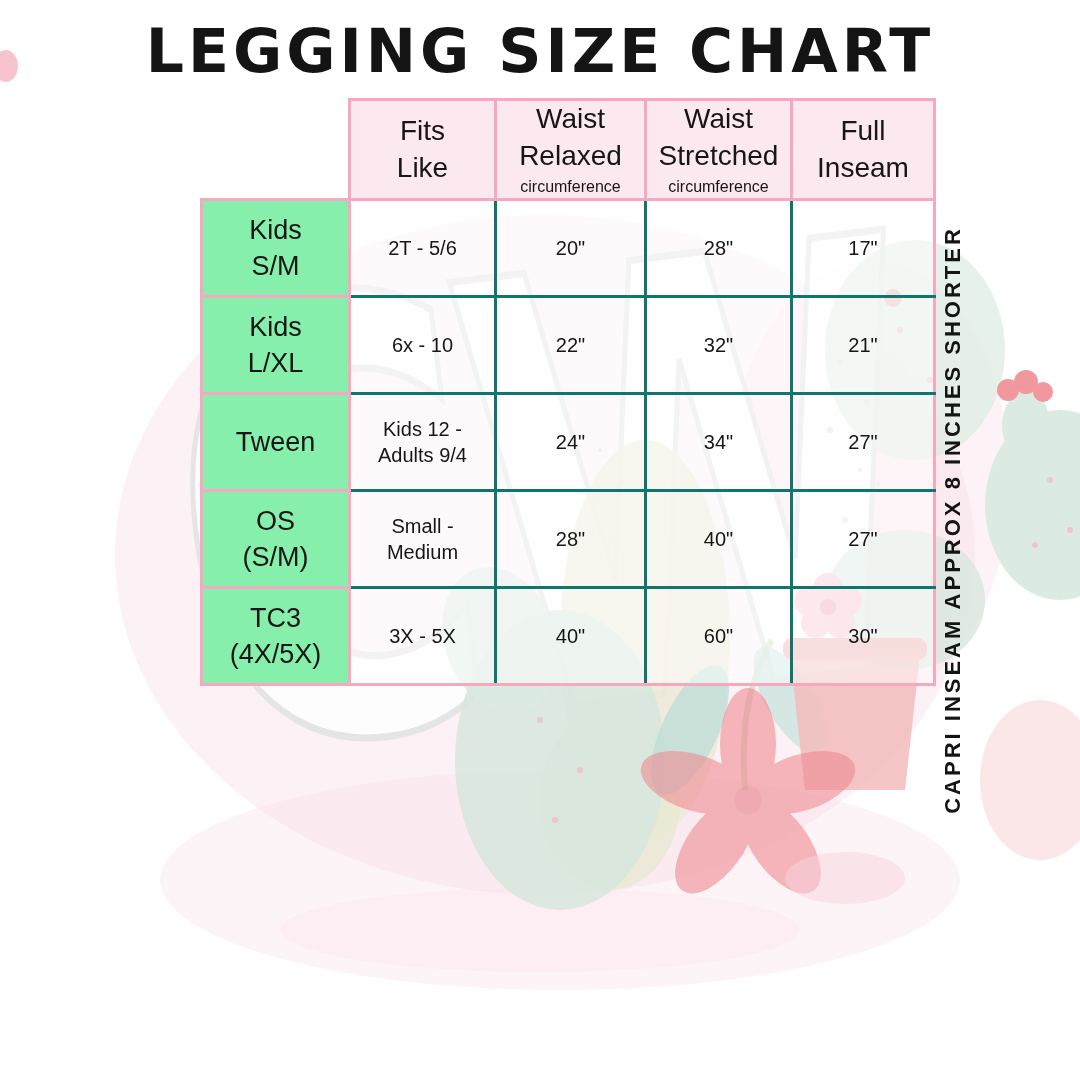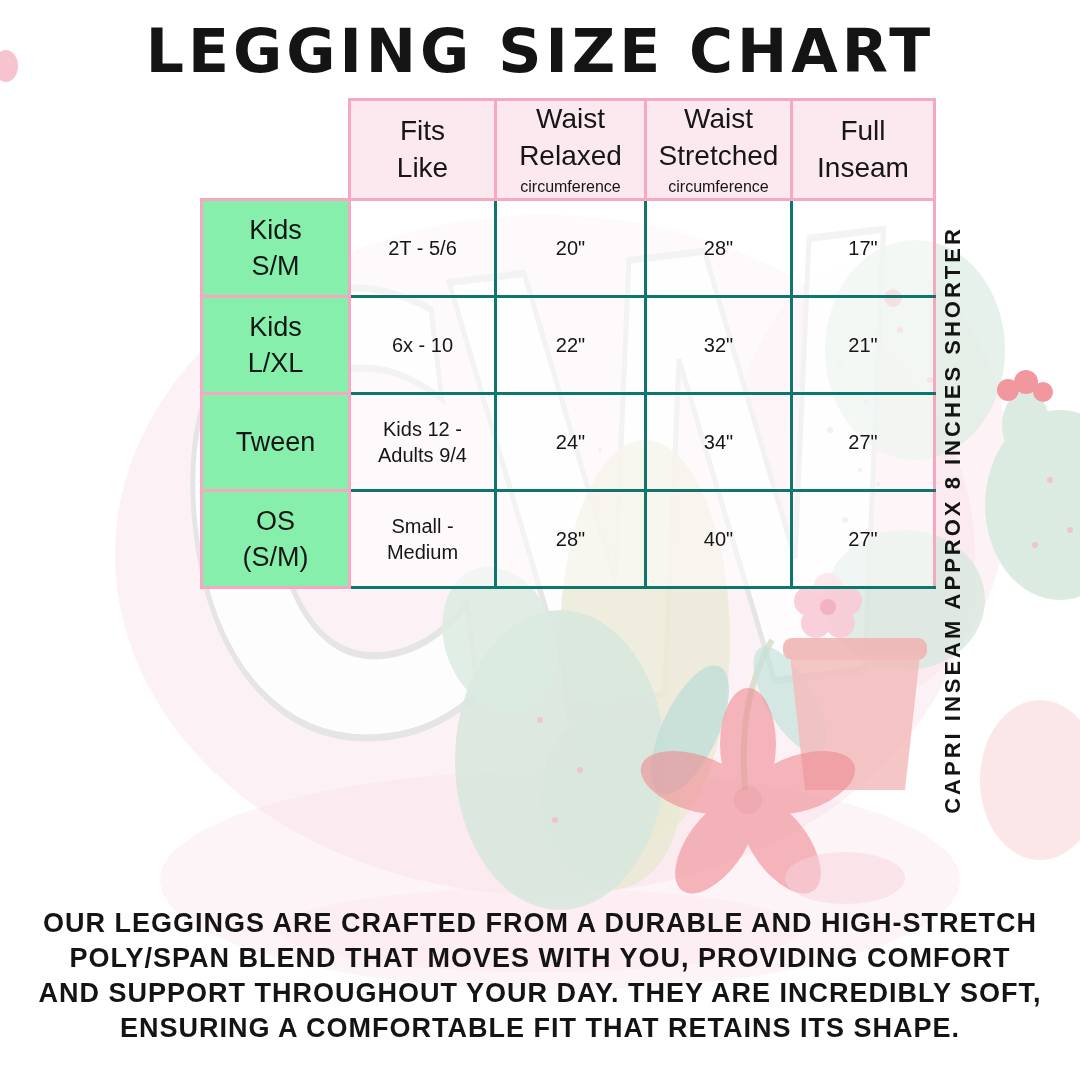--- a/index.html
+++ b/index.html
@@ -180,23 +180,27 @@
     </tr>
     <tr class="drow">
       <th class="lbl">OS
 (S/M)</th>
       <td class="val">Small -
 Medium</td>
       <td class="val">28"</td>
       <td class="val">40"</td>
       <td class="val edge-r">27"</td>
     </tr>
+    <tr class="drow edge-b">
+      <th class="lbl">TC3
+(4X/5X)</th>
+      <td class="val">3X - 5X</td>
+      <td class="val">40"</td>
+      <td class="val">60"</td>
+      <td class="val edge-r">30"</td>
+    </tr>
   </tbody>
     </table>
 
   <div class="side-note">CAPRI INSEAM APPROX 8 INCHES SHORTER</div>
 
-  <p class="footer">OUR LEGGINGS ARE CRAFTED FROM A DURABLE AND HIGH-STRETCH
-POLY/SPAN BLEND THAT MOVES WITH YOU, PROVIDING COMFORT
-AND SUPPORT THROUGHOUT YOUR DAY. THEY ARE INCREDIBLY SOFT,
-ENSURING A COMFORTABLE FIT THAT RETAINS ITS SHAPE.</p>
 
 </div>
 
 </body></html>

